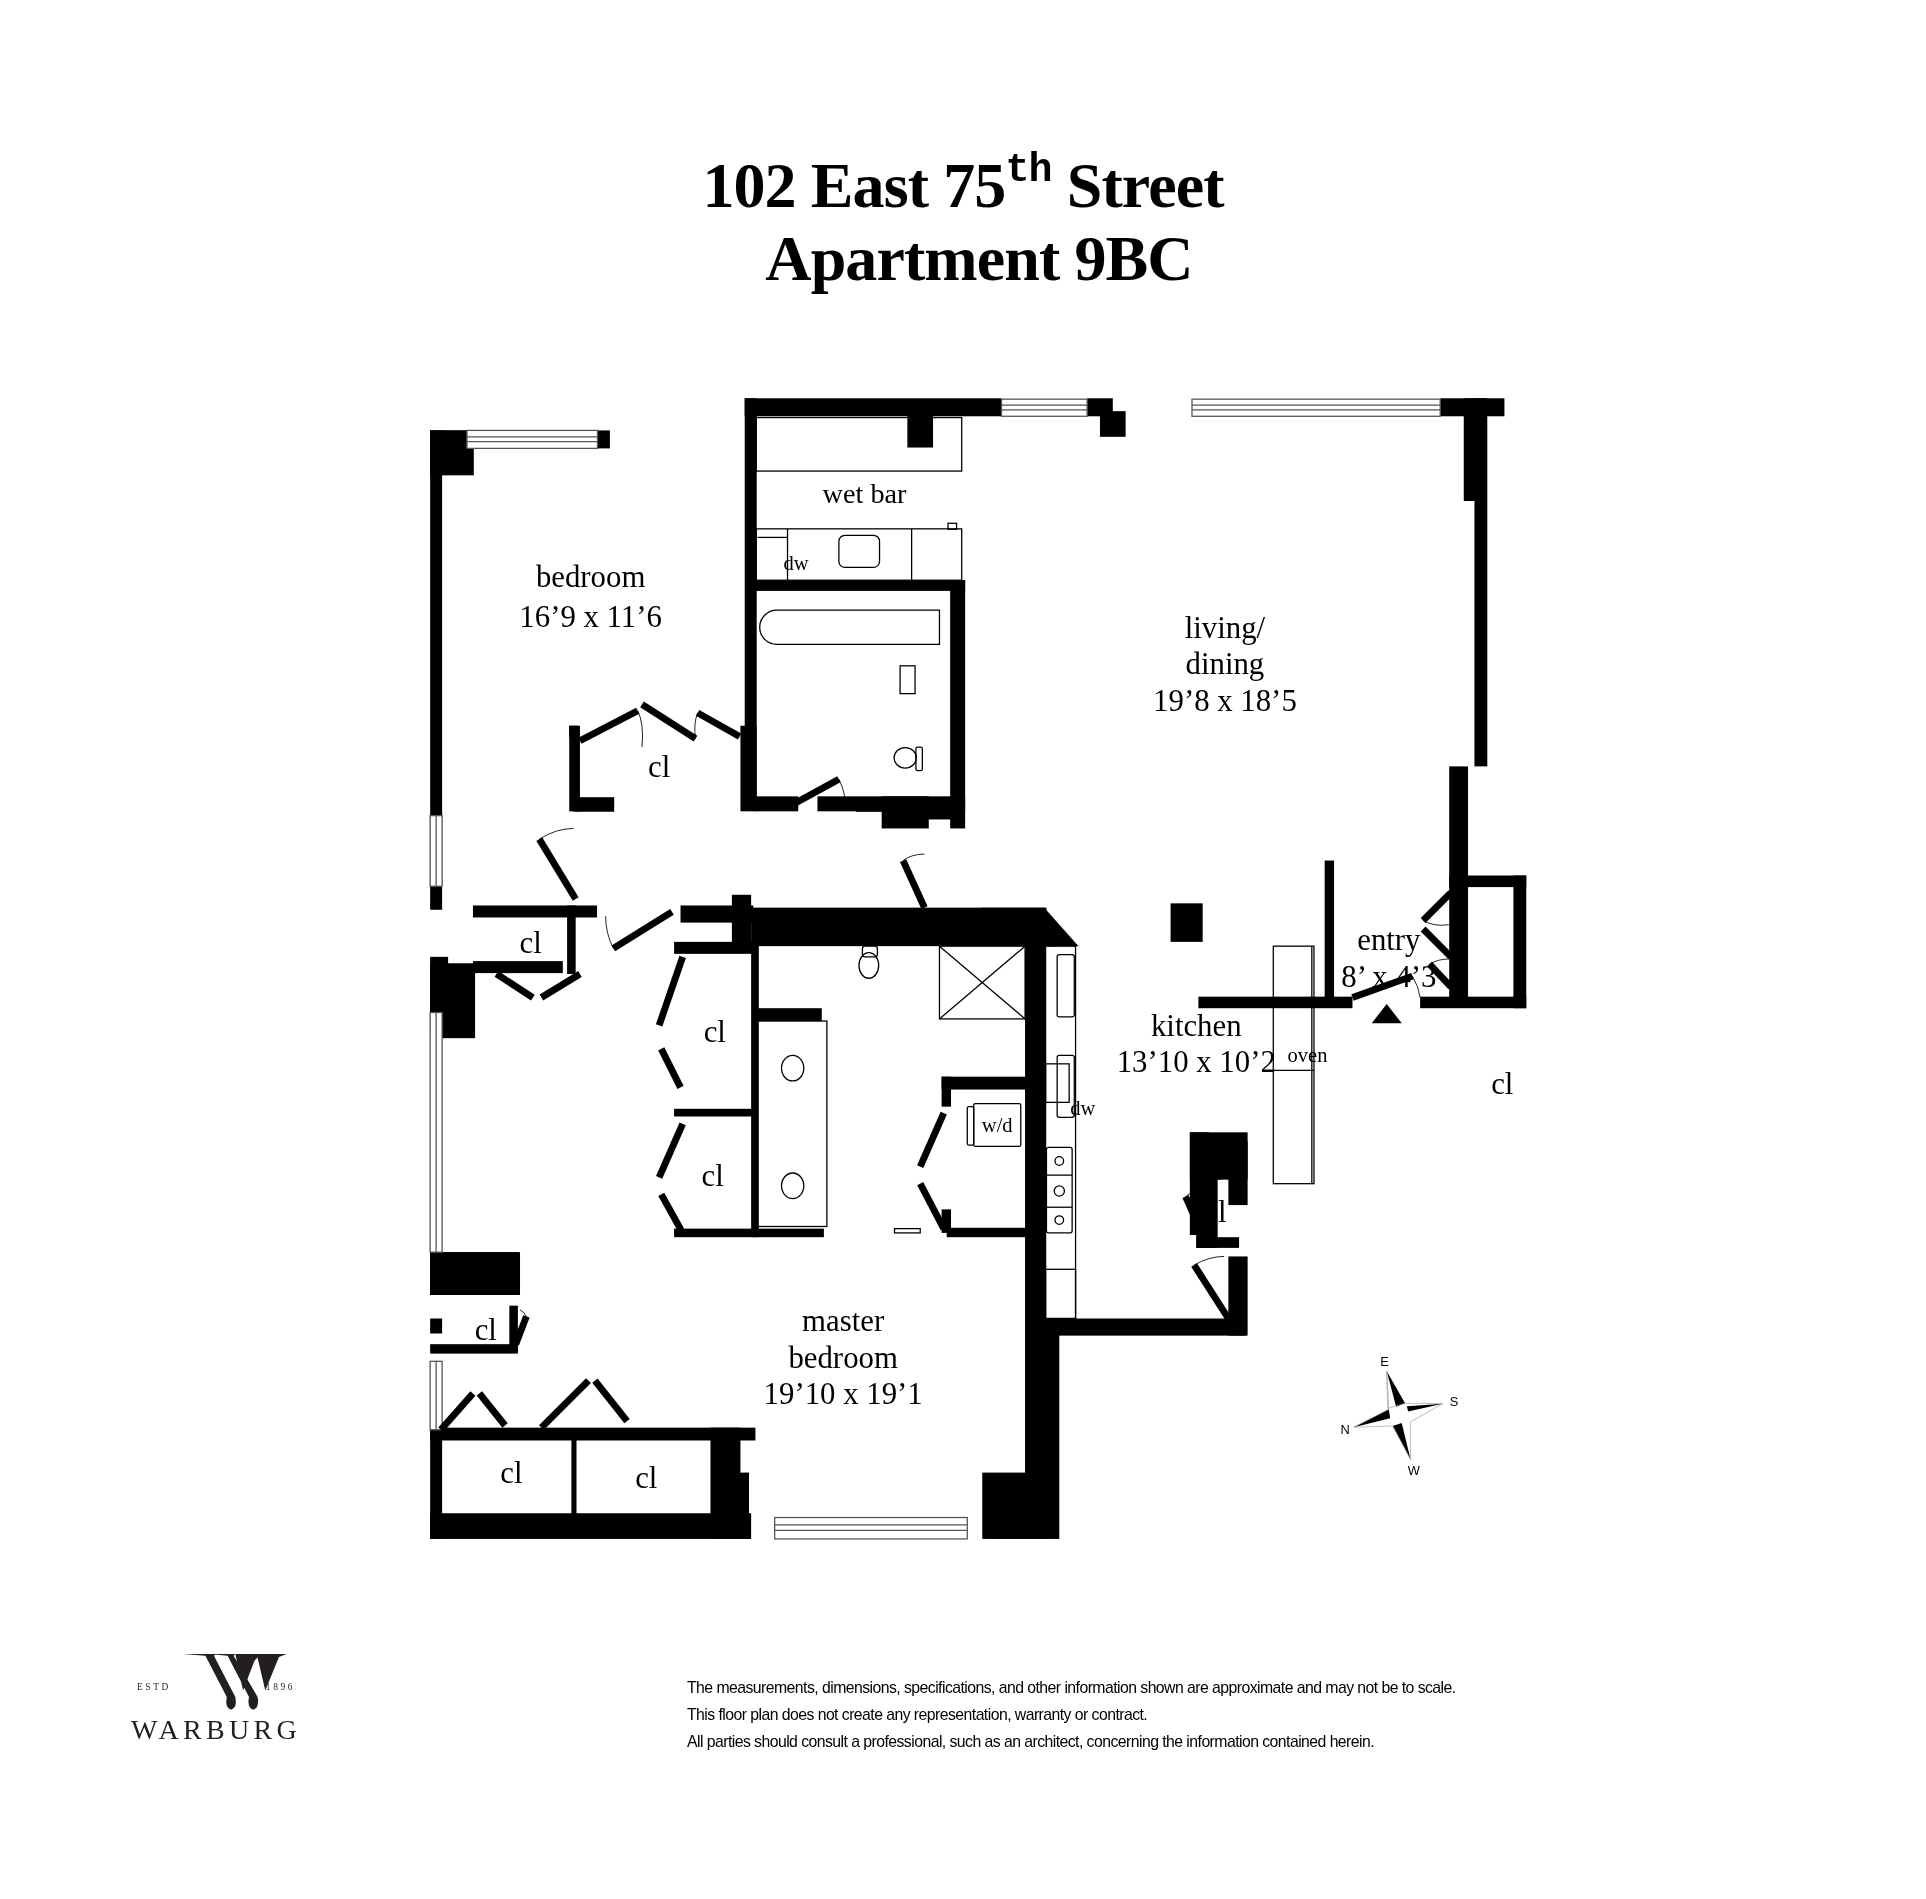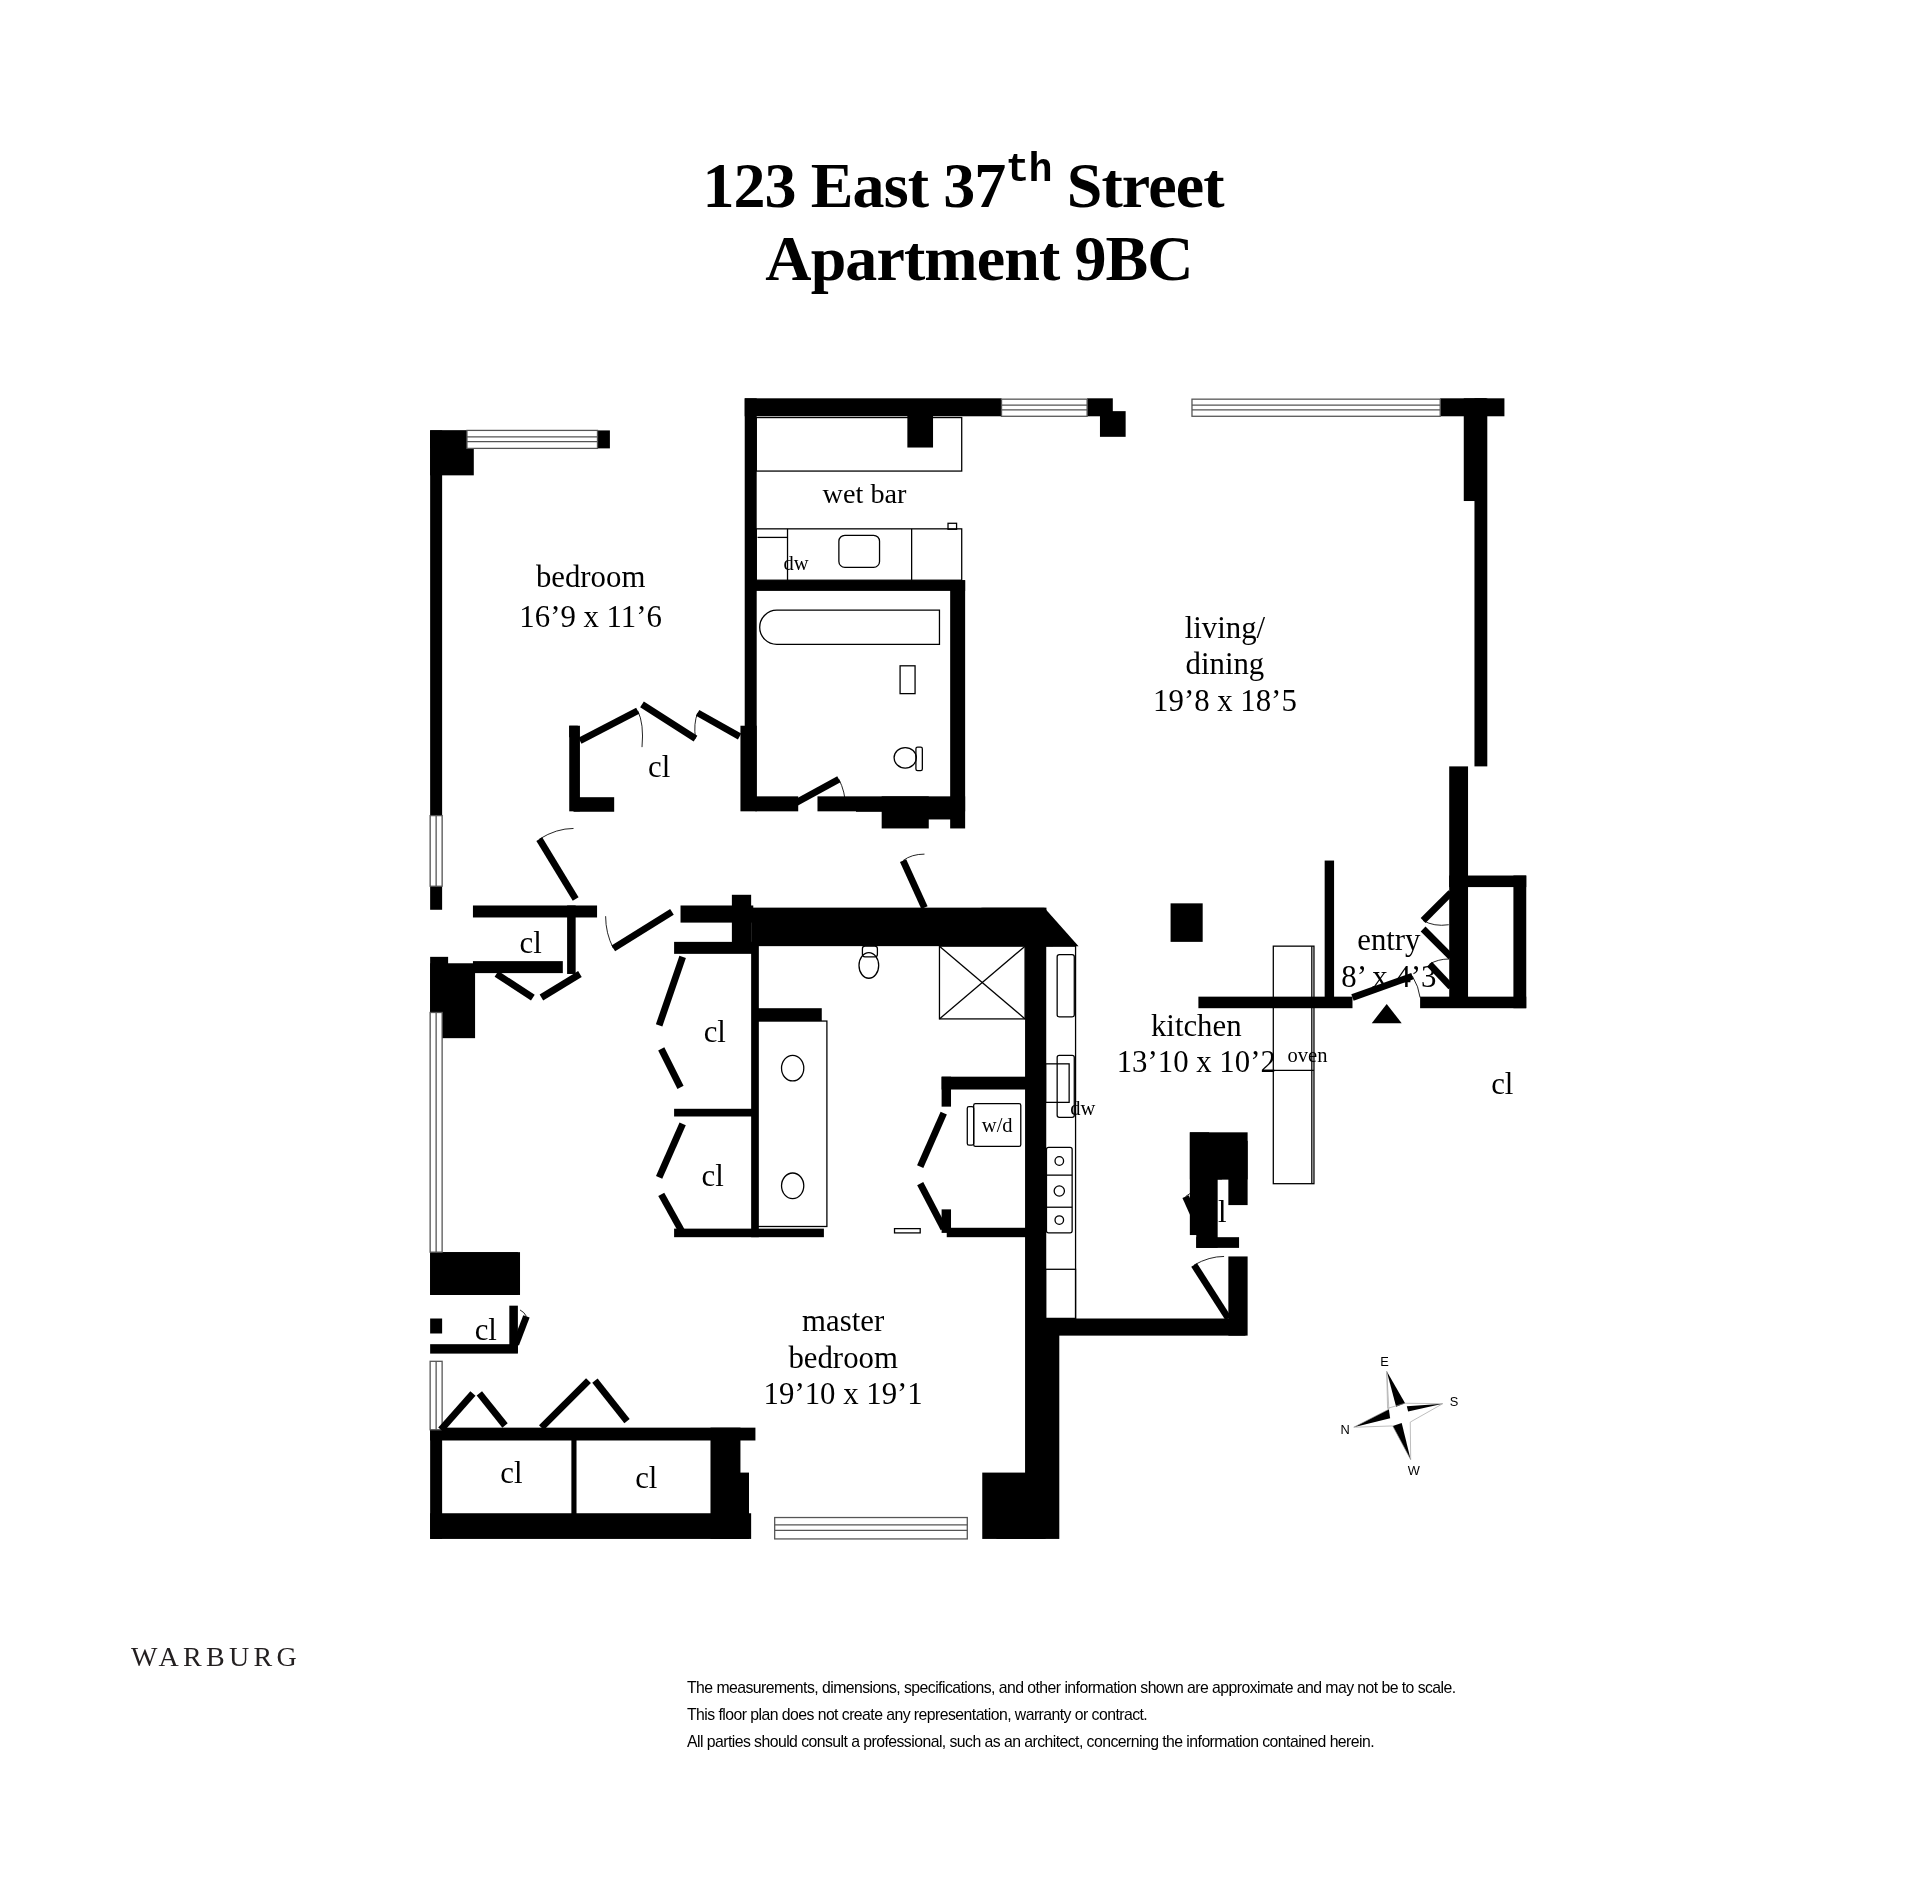--- a/index.html
+++ b/index.html
@@ -18,21 +18,21 @@
   .estd.left { left: 30px; }
   .estd.right { right: 43px; }
   .logo-word { font-family: "Liberation Serif", "DejaVu Serif", serif; font-size: 28px; letter-spacing: 4.3px; margin-top: 2px; margin-left: -13px; }
   .disclaimer { position: absolute; left: 687px; top: 1674px; font-family: "Liberation Sans", "DejaVu Sans", sans-serif; font-size: 17px; line-height: 27px; letter-spacing: -0.6px; transform: scaleX(0.93); transform-origin: left top; white-space: nowrap; }
   .disclaimer div { display: block; }
 </style>
 </head>
 <body>
 
 <div class="title" style="top:154px;">
-  <span>123 East 37</span><sup>th</sup><span> Street</span>
+  <span>102 East 75</span><sup>th</sup><span> Street</span>
 </div>
 <div class="title" style="top:227px;padding-left:16px;">Apartment 9BC</div>
 
 <svg id="plan" viewBox="0 0 4500 4438" xmlns="http://www.w3.org/2000/svg">
   <g fill="#000">
 
     <rect x="1005" y="1005" width="86" height="42"></rect>
     <rect x="1005" y="1005" width="28" height="1120"></rect>
     <rect x="1005" y="1005" width="102" height="105"></rect>
     <rect x="1395" y="1005" width="30" height="42"></rect>
@@ -292,20 +292,30 @@
     <polygon points="3296,3410 3254,3331 3275,3324" fill="#000"></polygon>
     <polygon points="3240,3203 3242,3290 3283,3278 3371,3279 3295,3322 3296,3410 3254,3331 3163,3334 3245,3292 Z" fill="none" stroke="#999" stroke-width="1.5"></polygon>
     <text class="compass-letter" x="3235" y="3190">E</text>
     <text class="compass-letter" x="3397" y="3285">S</text>
     <text class="compass-letter" x="3143" y="3350">N</text>
     <text class="compass-letter" x="3303" y="3445">W</text>
   </g>
 </svg>
 
 <div class="logo">
+  <div class="logo-mark">
+    <svg width="231" height="73" viewBox="0 0 540 170">
+      <path d="M178,35 L255,35 L250,39 L300,135 Q305,160 290,165 Q275,160 280,135 L230,39 Z" fill="#231f20"></path>
+      <path d="M238,35 L300,35 L296,39 L352,135 Q357,160 342,165 Q327,160 332,135 L282,39 Z" fill="#231f20"></path>
+      <path d="M300,35 L360,35 L345,50 L318,120 Z" fill="#231f20"></path>
+      <path d="M350,35 L420,35 L402,42 L370,120 Z" fill="#231f20"></path>
+    </svg>
+    <span class="estd left">ESTD</span>
+    <span class="estd right">1896</span>
+  </div>
   <div class="logo-word">WARBURG</div>
 </div>
 
 <div class="disclaimer">
   <div>The measurements, dimensions, specifications, and other information shown are approximate and may not be to scale.</div>
   <div>This floor plan does not create any representation, warranty or contract.</div>
   <div>All parties should consult a professional, such as an architect, concerning the information contained herein.</div>
 </div>
 
 

